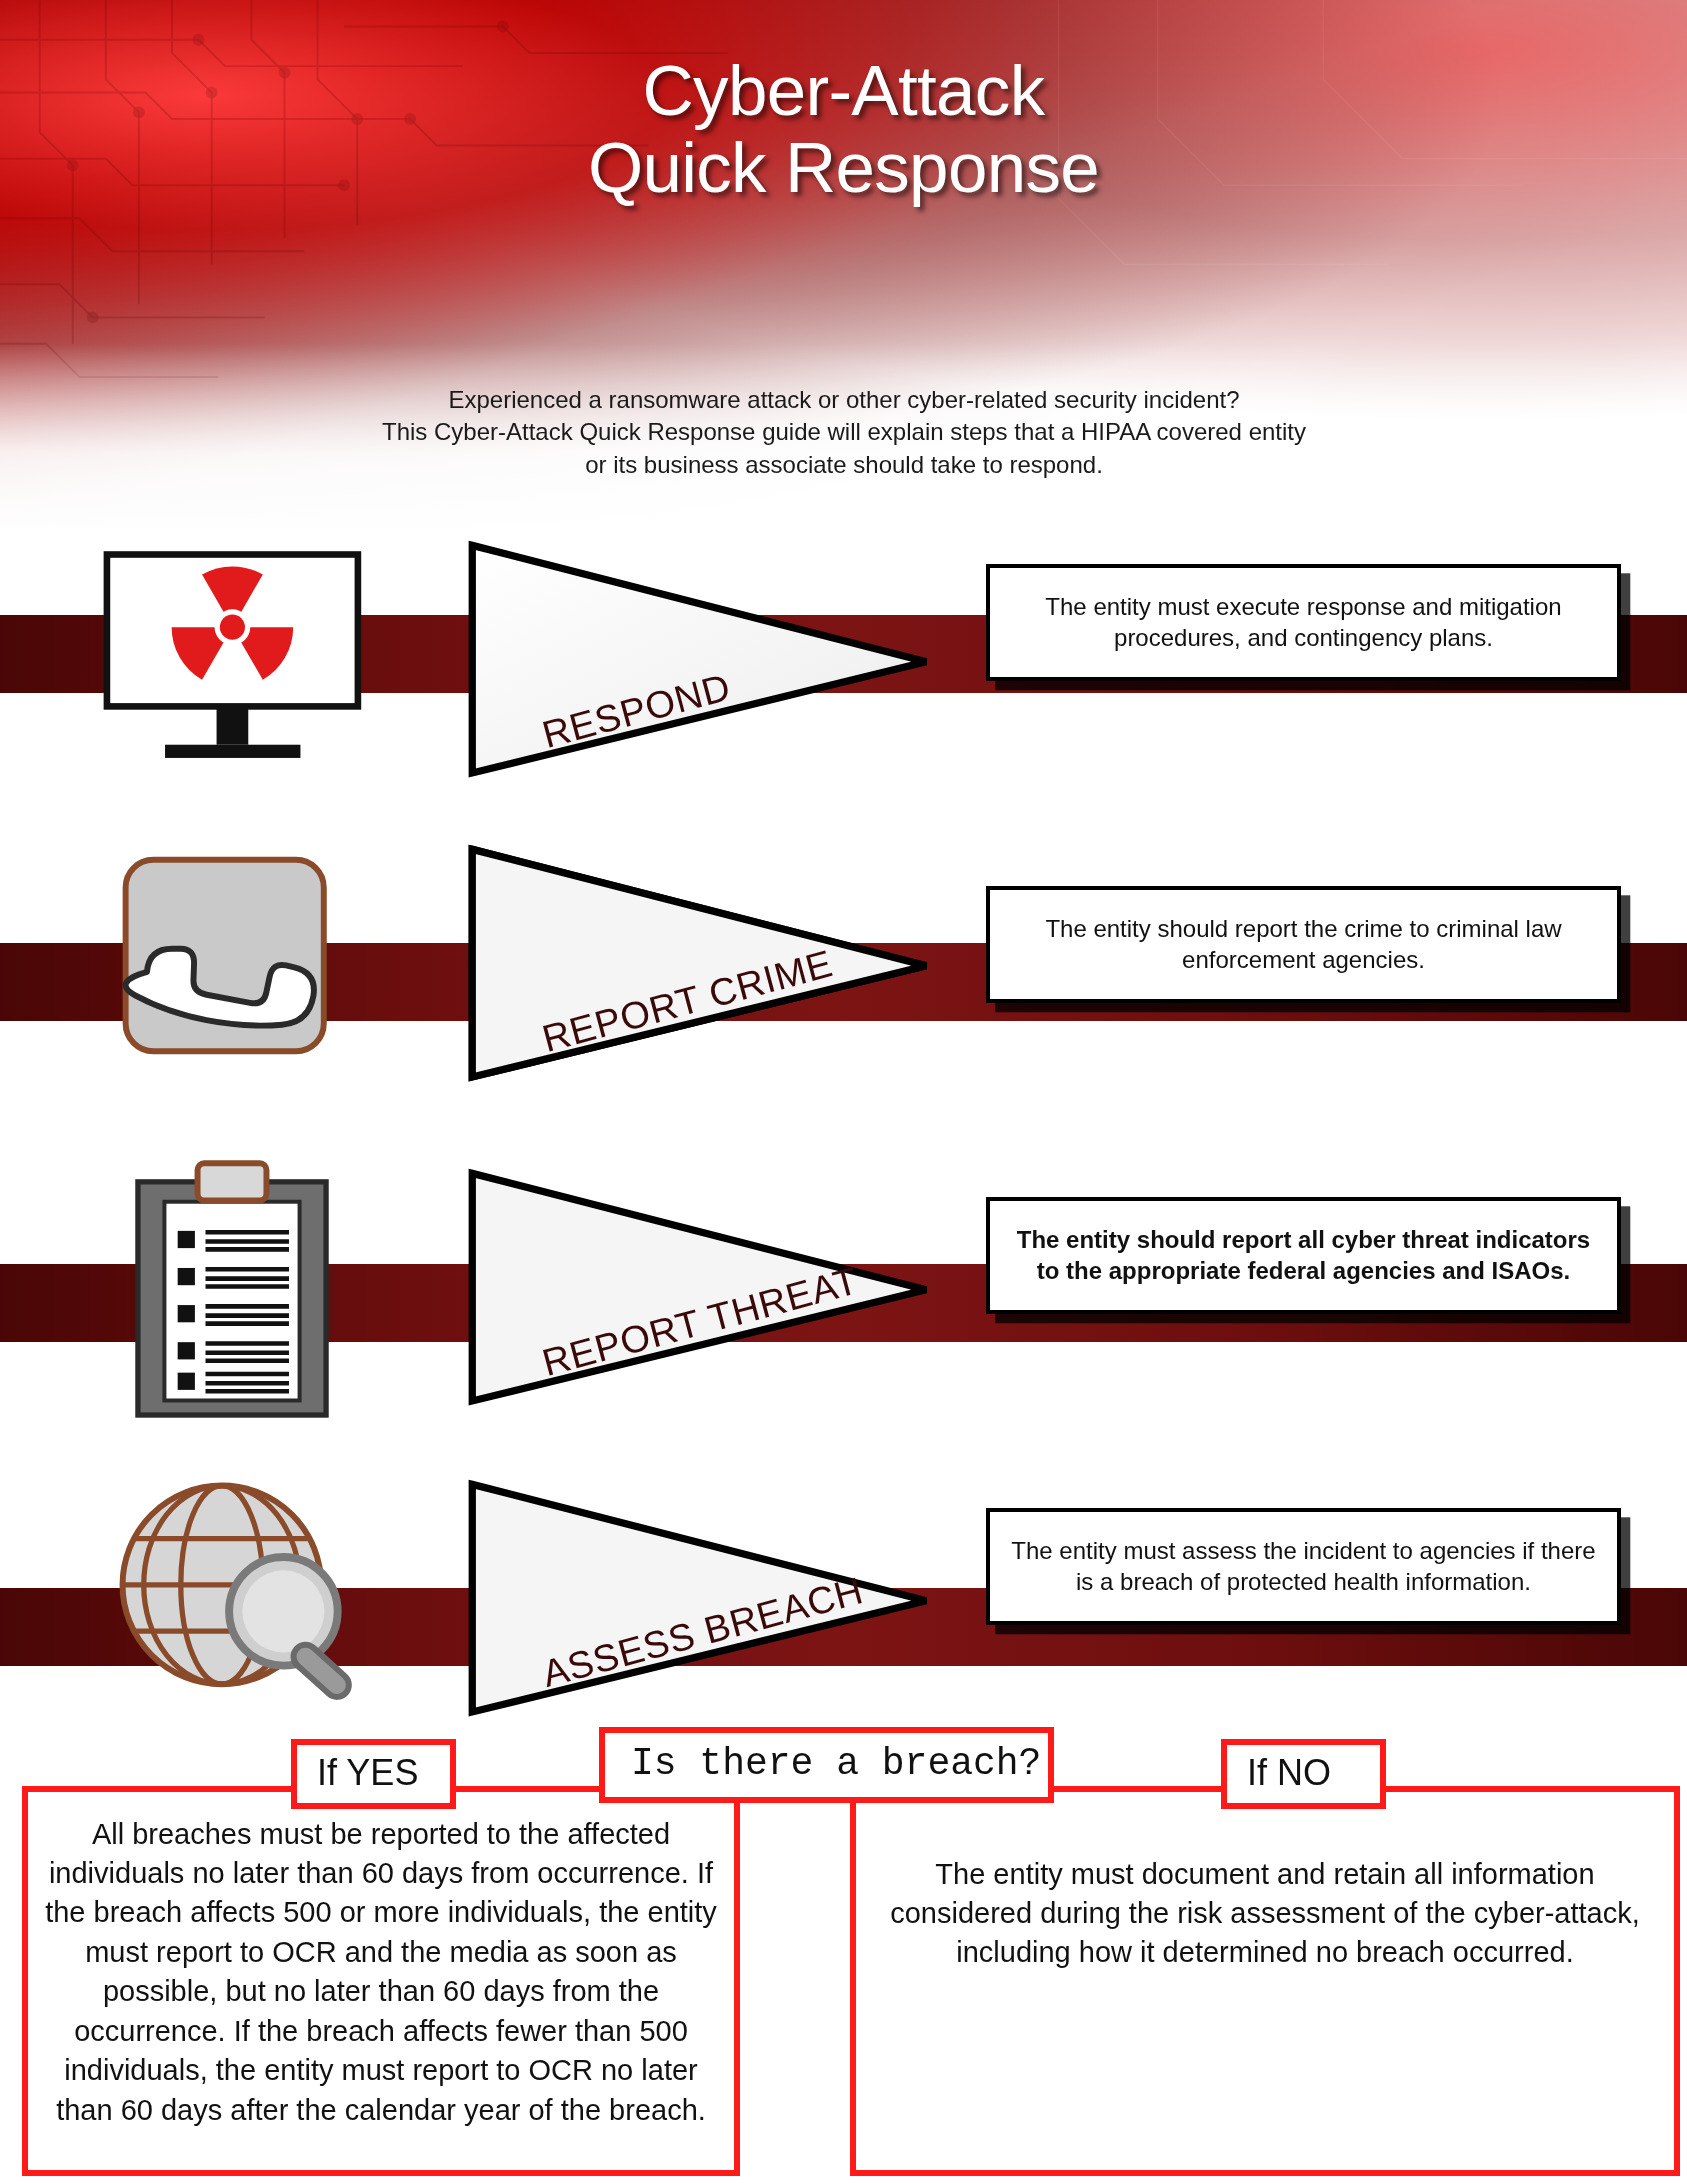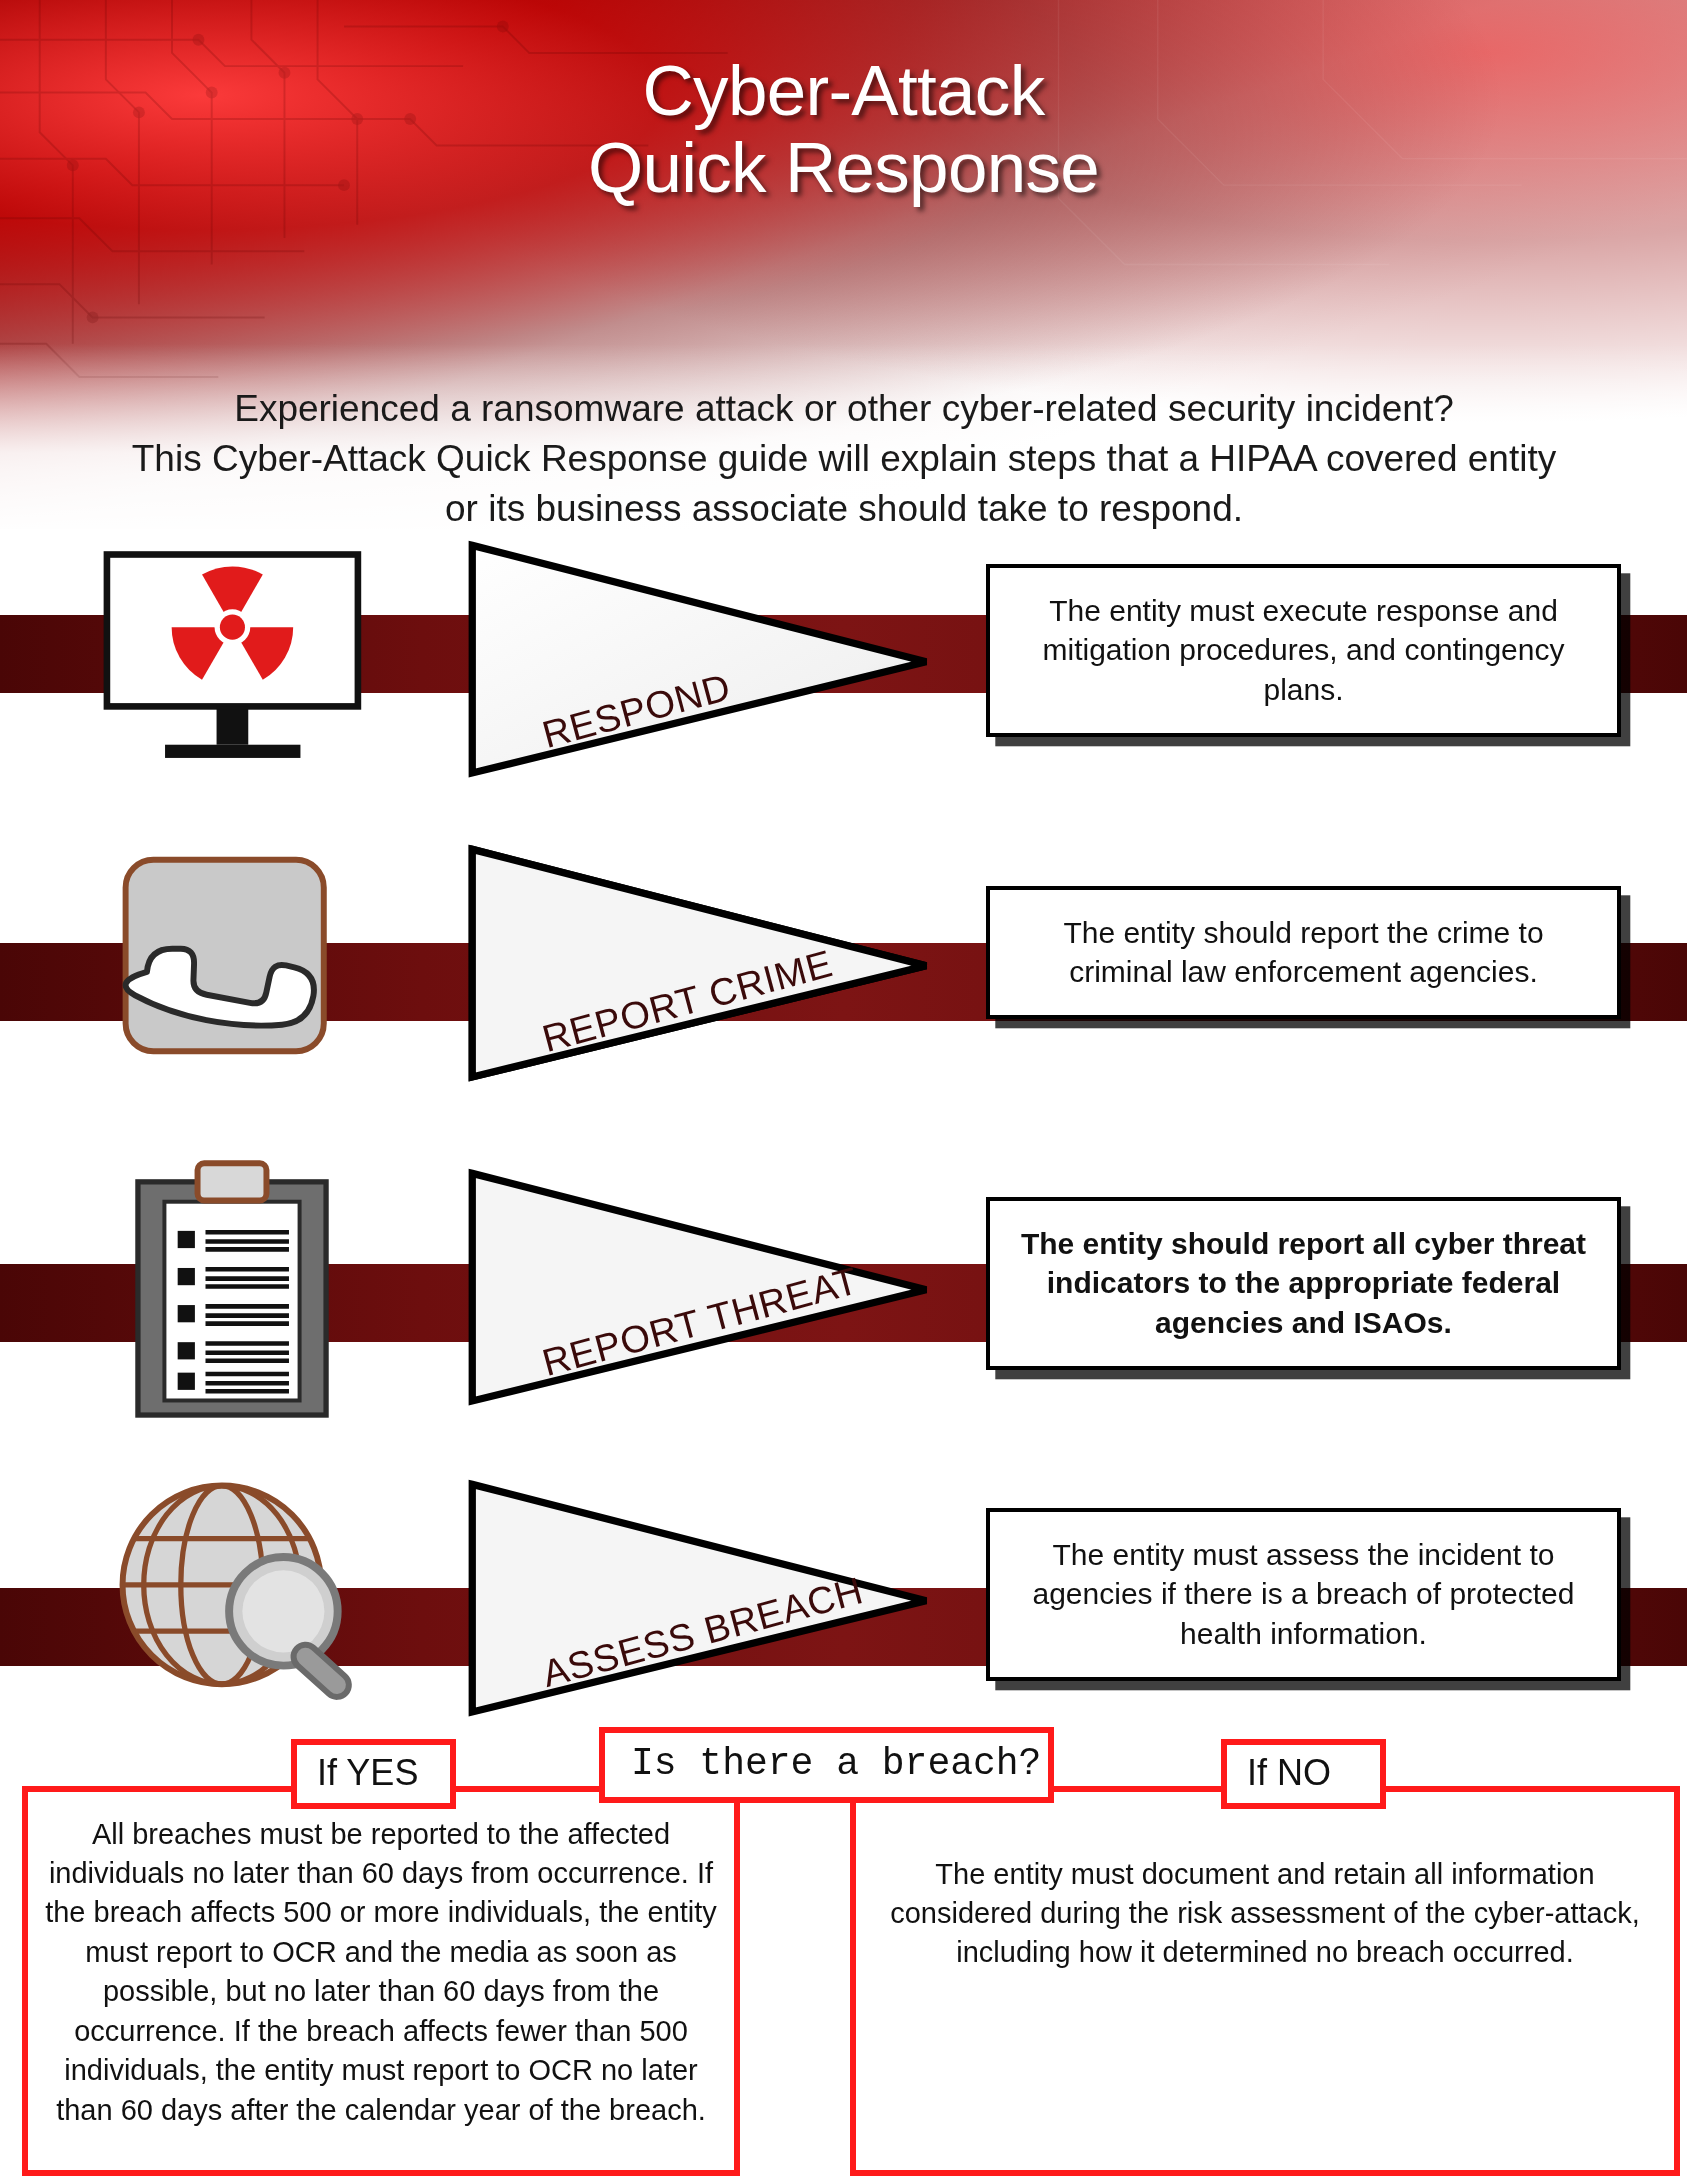--- a/index.html
+++ b/index.html
@@ -56,21 +56,21 @@
     letter-spacing: -0.7px;
   }
   .title .l2 { display: block; }
 
   .subtitle {
     position: absolute;
     left: 126px;
     top: 384px;
     width: 1436px;
     text-align: center;
-    font-size: 37px;
+    font-size: 24px;
     line-height: 1.35;
     color: #1a1a1a;
   }
 
   
   .band {
     position: absolute;
     left: 0;
     width: 1687px;
     height: 78px;
@@ -121,21 +121,21 @@
 
   .callout {
     position: absolute;
     left: 986px;
     width: 635px;
     background: #ffffff;
     border: 4.6px solid #000000;
     box-shadow: 9.3px 9.3px 0 rgba(0,0,0,0.75);
     box-sizing: border-box;
     text-align: center;
-    font-size: 30px;
+    font-size: 24px;
     line-height: 1.33;
     color: #111;
     padding: 22.5px 18.5px;
   }
 
   
   .breach-q {
     position: absolute;
     left: 599px;
     top: 1727px;

